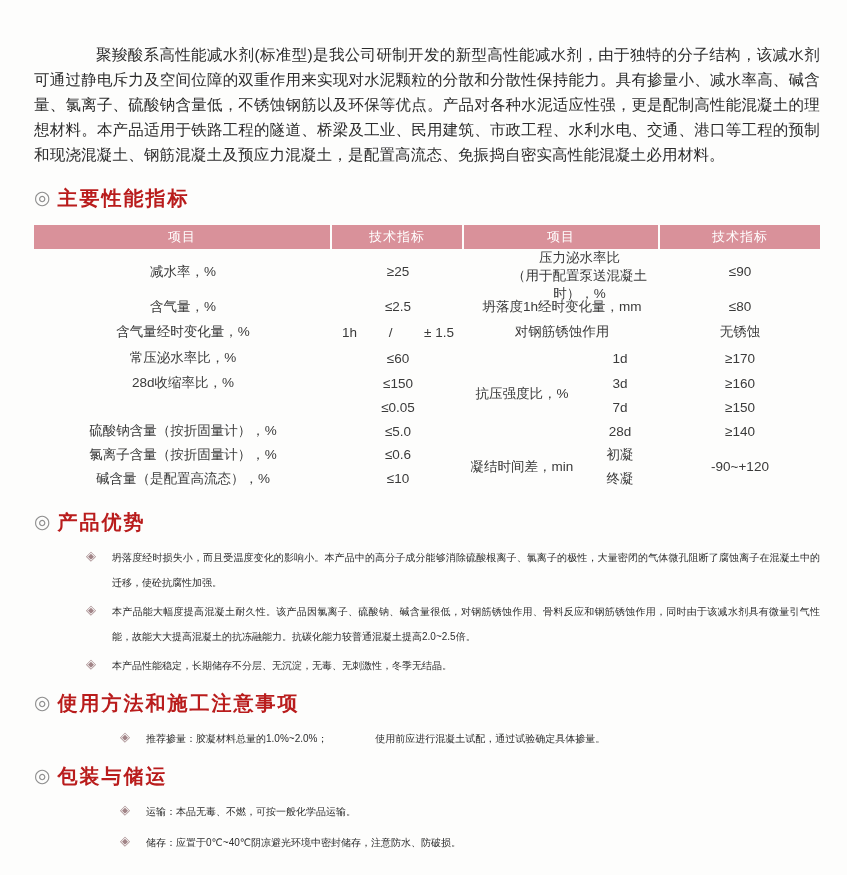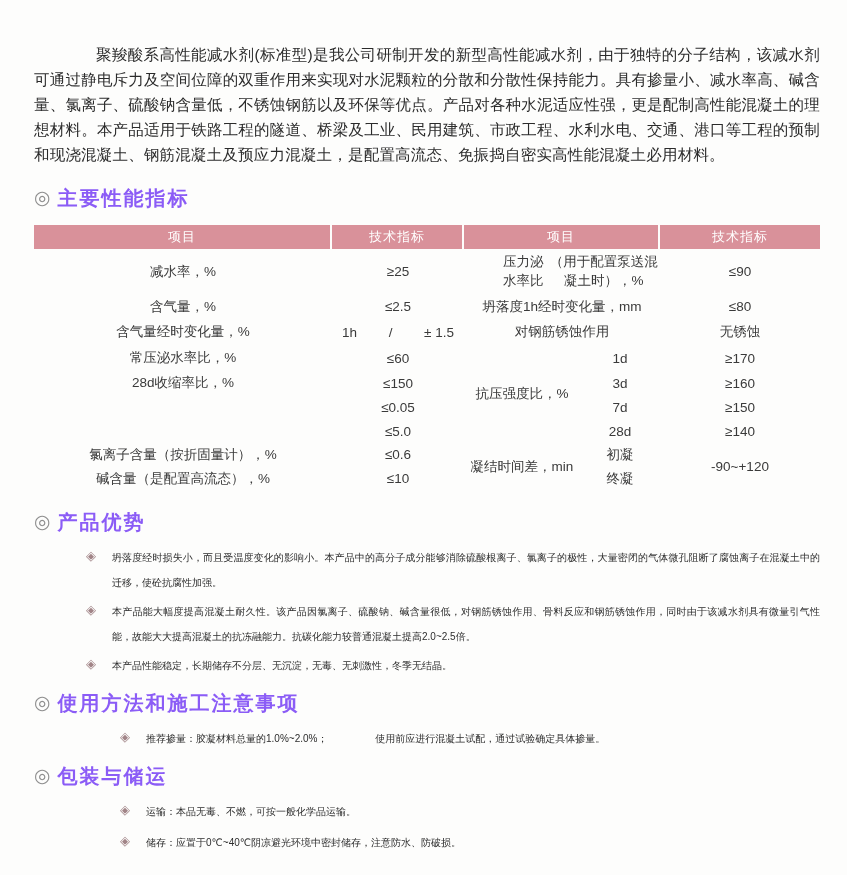--- a/index.html
+++ b/index.html
@@ -9,39 +9,39 @@
     box-sizing:border-box;padding:26px 27px 0 34px;margin:0 auto;
   }
   
   .intro{
     font-size:15.5px;line-height:25px;text-indent:4em;text-align:justify;
     color:#2b2b2b;letter-spacing:0.2px;
   }
   
   .sec-head{display:flex;align-items:center;gap:7px;}
   .sec-head .marker{color:#8e8e8e;font-size:19px;line-height:30px;}
-  .sec-head .title{color:#8b5cf6;font-weight:bold;font-size:20px;letter-spacing:2px;line-height:30px;}
+  .sec-head .title{color:#b91c1c;font-weight:bold;font-size:20px;letter-spacing:2px;line-height:30px;}
   .mt-perf{margin-top:16px;}
   .mt-adv{margin-top:16px;}
   .mt-usage{margin-top:10px;}
   .mt-pack{margin-top:10px;}
   
   .tbl{
     margin-top:12px;display:grid;width:786px;
     grid-template-columns:298px 132px 116px 80px 160px;
     grid-template-rows:24px 46px 24px 27px 25px 25px 24px 23px 24px 24px;
     font-size:13.5px;color:#3a3a3a;
   }
   .tbl .hc{
     background:#d9919a;color:#ffffff;font-size:13px;letter-spacing:1px;
     display:flex;align-items:center;justify-content:center;
   }
   .tbl .hc.sep{border-right:2px solid #fdfdfc;}
   .tbl .c{display:flex;align-items:center;justify-content:center;text-align:center;}
-  .tbl .c.twoline{flex-direction:row;line-height:1.35;justify-content:space-between;margin-left:35px;}
+  .tbl .c.twoline{flex-direction:column;line-height:1.35;justify-content:space-between;margin-left:35px;}
   .tbl .c.spread{justify-content:space-between;padding:0 10px;box-sizing:border-box;text-align:center;}
   
   .blist{margin-top:8px;}
   .blist.indent1{padding-left:52px;}
   .blist.indent2{padding-left:86px;}
   .blt{display:flex;margin-bottom:4px;}
   .blt .glyph{width:26px;flex:0 0 26px;color:#a18487;font-size:13px;padding-top:3px;}
   .blt .btext{flex:1;font-size:10px;line-height:25px;color:#2d2d2d;text-align:justify;}
   .blt .btext .gap-right{margin-left:45px;}
   .pack-blt{margin-bottom:6px;}
@@ -73,20 +73,21 @@
     <div class="c spread" style="grid-row:4;grid-column:2">
       <span>1h</span>
       <span>/</span>
       <span>± 1.5</span>
     </div>
     <div class="c" style="grid-row:5;grid-column:1">常压泌水率比，%</div>
     <div class="c" style="grid-row:5;grid-column:2">≤60</div>
     <div class="c" style="grid-row:6;grid-column:1">28d收缩率比，%</div>
     <div class="c" style="grid-row:6;grid-column:2">≤150</div>
     <div class="c" style="grid-row:7;grid-column:2">≤0.05</div>
+    <div class="c" style="grid-row:8;grid-column:1">硫酸钠含量（按折固量计），%</div>
     <div class="c" style="grid-row:8;grid-column:2">≤5.0</div>
     <div class="c" style="grid-row:9;grid-column:1">氯离子含量（按折固量计），%</div>
     <div class="c" style="grid-row:9;grid-column:2">≤0.6</div>
     <div class="c" style="grid-row:10;grid-column:1">碱含量（是配置高流态），%</div>
     <div class="c" style="grid-row:10;grid-column:2">≤10</div>
 
     <div class="c twoline" style="grid-row:2;grid-column:3/span 2">
       <span>压力泌水率比</span>
       <span>（用于配置泵送混凝土时），%</span>
     </div>

